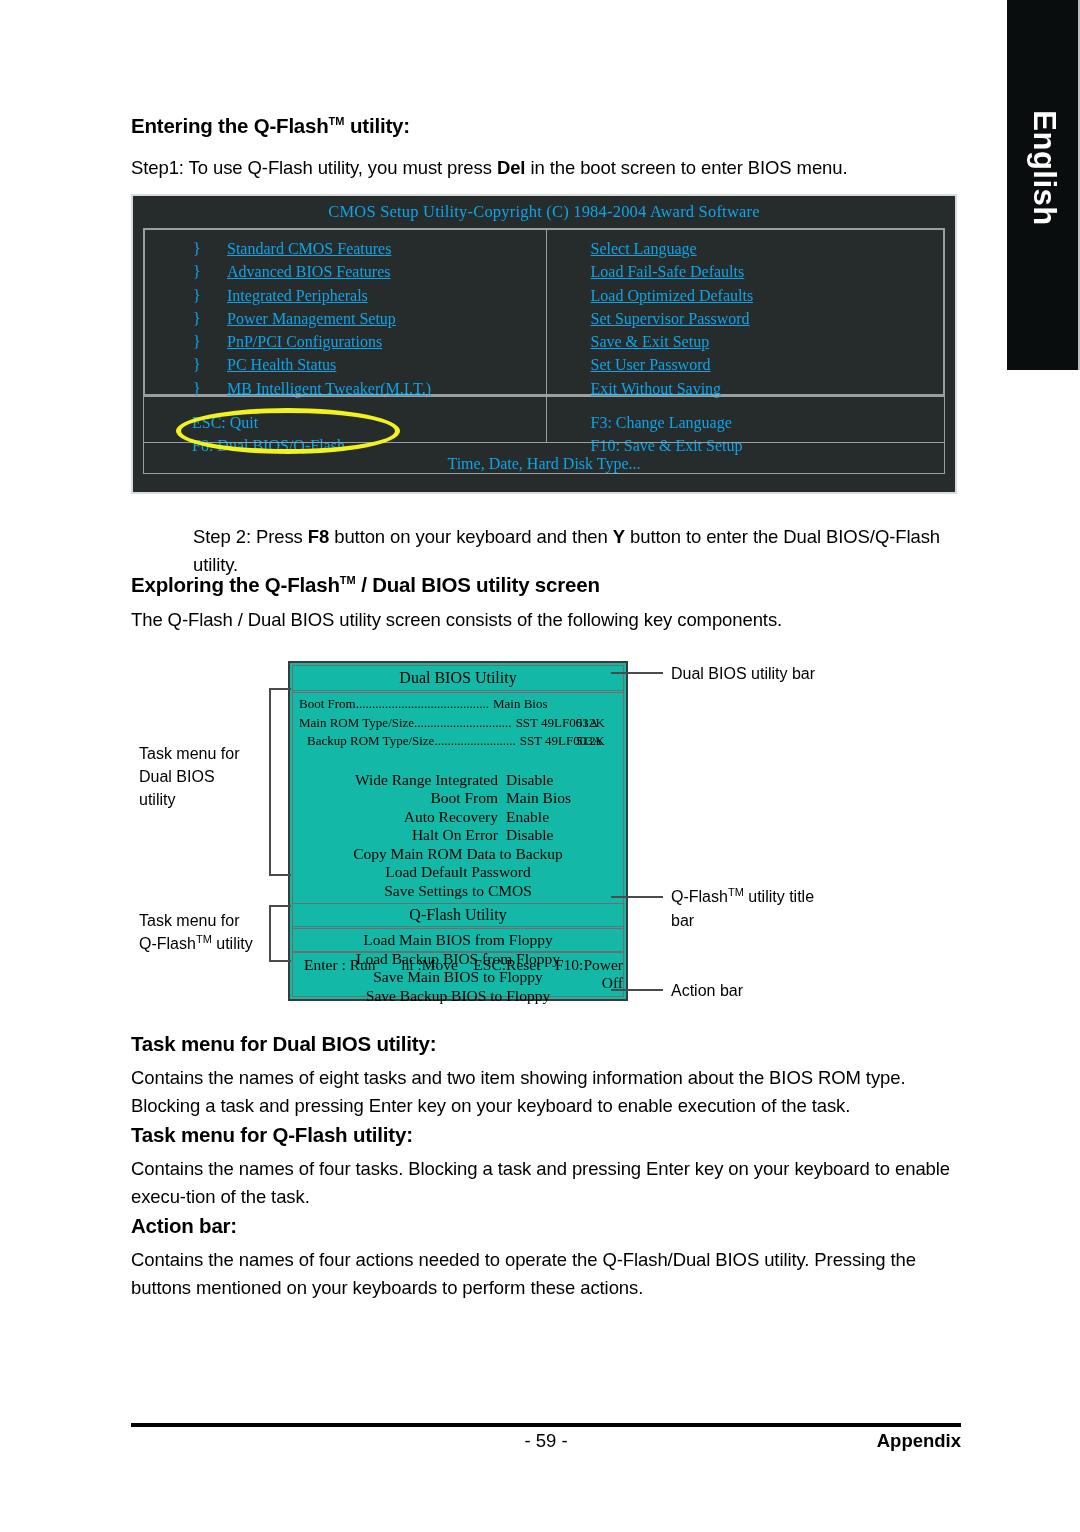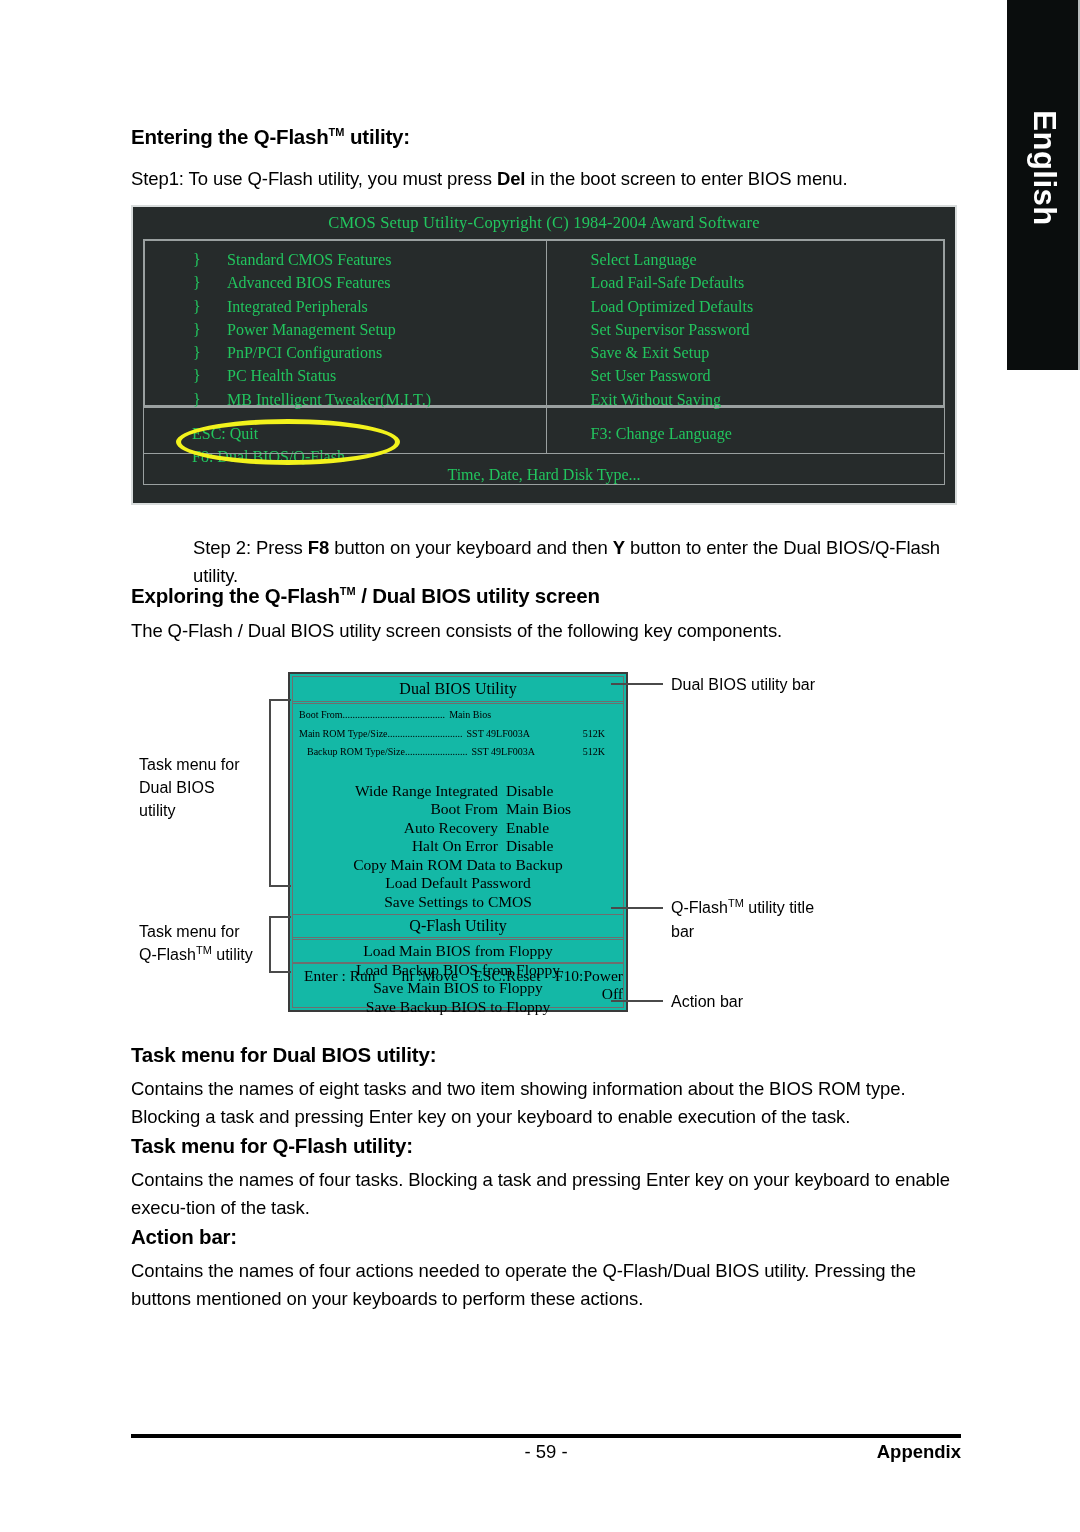--- a/index.html
+++ b/index.html
@@ -36,21 +36,21 @@
     color: #ffffff;
     font-size: 31px;
     font-weight: bold;
     letter-spacing: 0.5px;
   }
 
   
   .page {
     position: absolute;
     left: 131px;
-    top: 17px;
+    top: 6px;
     width: 830px;
     height: 1204px;
   }
 
   h2.section {
     font-size: 20.5px;
     font-weight: bold;
     margin: 0;
     letter-spacing: -0.2px;
   }
@@ -84,21 +84,21 @@
   .bios {
     position: absolute;
     left: 0px;
     top: 188px;
     width: 826px;
     height: 300px;
     background: #262b2b;
     border: 2px solid #d8dcdc;
     box-sizing: border-box;
     font-family: "Liberation Serif", serif;
-    color: #22c55e;
+    color: #0ea5e9;
   }
   .bios-title {
     text-align: center;
     font-size: 16.5px;
     padding-top: 6px;
     letter-spacing: 0.2px;
   }
   .bios-main {
     position: absolute;
     left: 10px;
@@ -113,20 +113,21 @@
     flex: 1;
     padding-top: 7px;
     box-sizing: border-box;
   }
   .bios-col.left  { border-right: 1px solid #9aa0a0; padding-left: 48px; }
   .bios-col.right { padding-left: 44px; }
   .bios-item {
     font-size: 16px;
     line-height: 23.3px;
     white-space: nowrap;
+    text-decoration: underline;
   }
   .bios-item .brace {
     display: inline-block;
     width: 34px;
   }
   .bios-keys {
     position: absolute;
     left: 10px;
     top: 200px;
     right: 10px;
@@ -201,21 +202,21 @@
     border-bottom: 3px double #6e6e6e;
   }
   .dia-rowline {
     text-align: center;
     font-size: 15.5px;
     line-height: 18.5px;
     white-space: nowrap;
   }
   .dia-romrows { padding-top: 2px; }
   .dia-romrow {
-    font-size: 10px;
+    font-size: 13px;
     line-height: 18.5px;
     display: flex;
     padding-left: 6px;
   }
   .dia-romrow .lbl { white-space: nowrap; }
   .dia-romrow .val { margin-left: 4px; white-space: nowrap; }
   .dia-romrow .sz  { position: absolute; right: 18px; white-space: nowrap; }
   .dia-romrow.indent { padding-left: 14px; }
   .dia-tasklist { padding-top: 20px; }
   .dia-task {
@@ -334,20 +335,21 @@
       </div>
     </div>
 
     <div class="bios-keys">
       <div class="kcol left">
         <div class="bios-key">ESC: Quit</div>
         <div class="bios-key">F8: Dual BIOS/Q-Flash</div>
       </div>
       <div class="kcol right">
         <div class="bios-key">F3: Change Language</div>
+        <div class="bios-key">F10: Save &amp; Exit Setup</div>
       </div>
     </div>
 
     <div class="bios-status">Time, Date, Hard Disk Type...</div>
 
     <div class="ellipse"></div>
   </div>
 
   <p class="body blk-step2"><span>Step 2: Press </span><b class="key">F8</b><span> button on your keyboard and then </span><b class="key">Y</b><span> button to enter the Dual BIOS/Q-Flash utility.</span></p>
 

